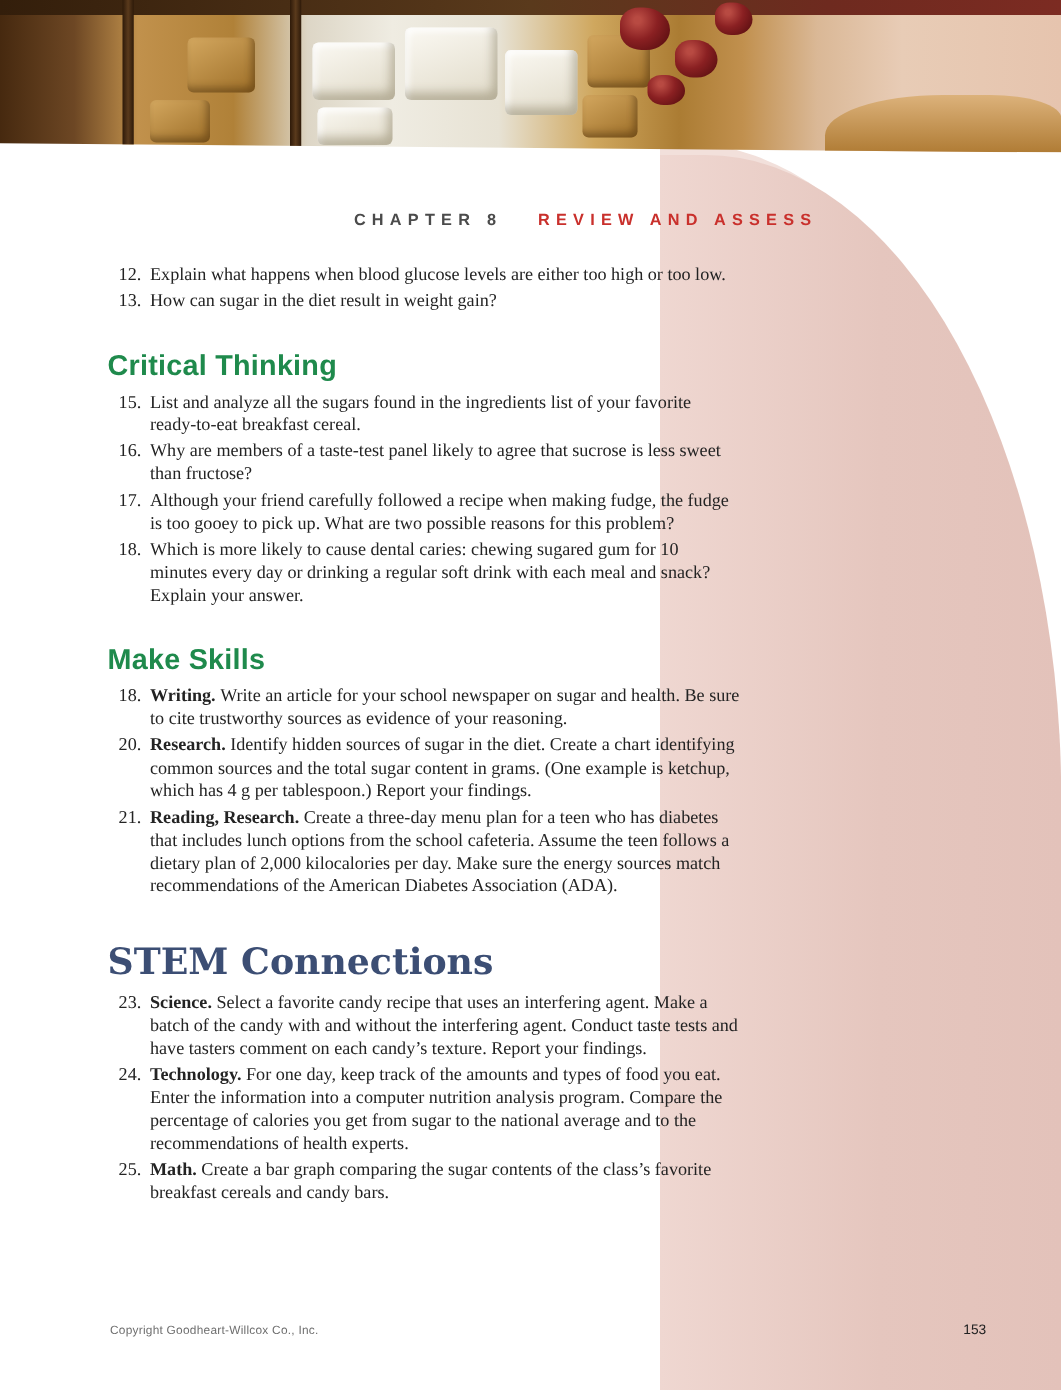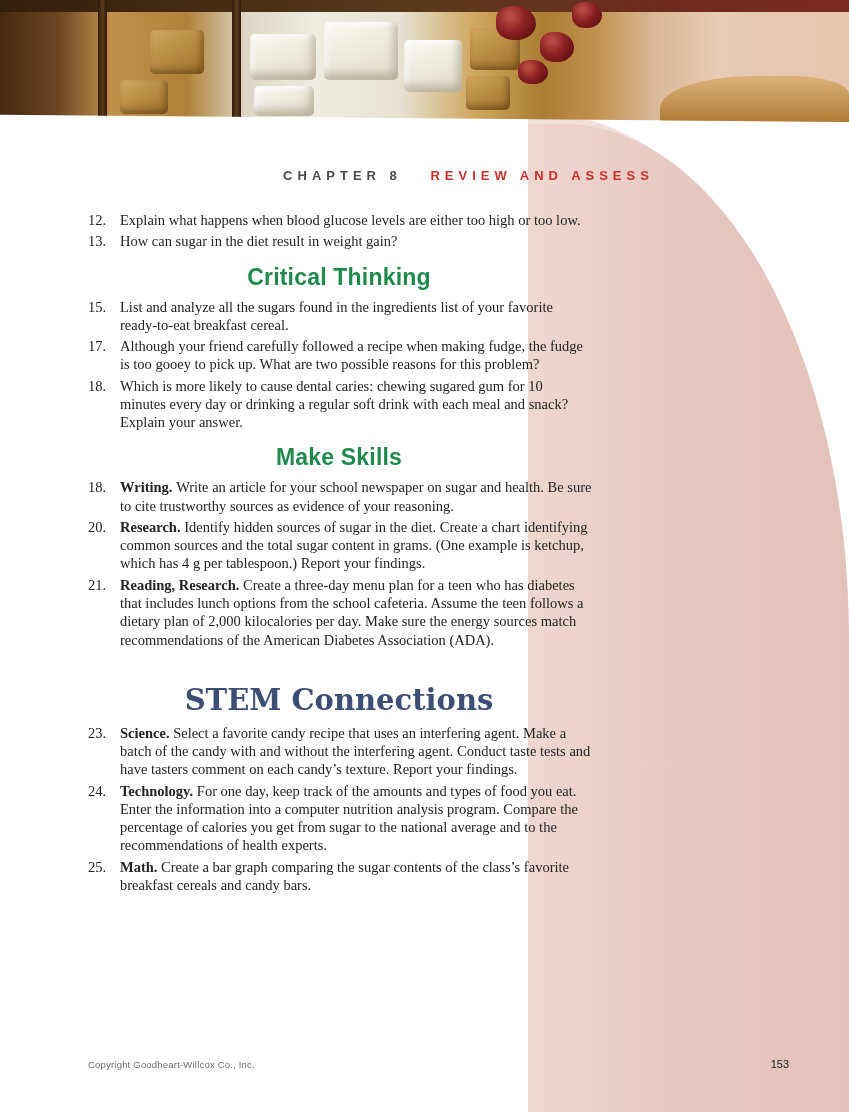--- a/index.html
+++ b/index.html
@@ -46,24 +46,24 @@
   .content { position:absolute; left:0; top:122px; width:849px; z-index:2; }
   .chapter-line {
     margin:46px 0 0 88px; font-family:"Liberation Sans", sans-serif;
     font-size:13px; font-weight:bold; letter-spacing:5px; color:#4b4b4b;text-align:center;
   }
   .chapter-line .review { color:#c9302c; margin-left:20px; }
 
   #sections { margin:28px 0 0 88px; width:504px; }
   .q-list { font-size:14.5px; line-height:1.26; color:#232323; }
   .item { display:flex; margin-bottom:3px; }
-  .num { flex:0 0 25px; width:25px; text-align:left; margin-right:7px; }
+  .num { flex:0 0 25px; width:25px; text-align:right; margin-right:7px; }
   .text b { font-weight:bold; }
 
-  .section-heading { font-weight:bold; margin:13px 0 7px -2px;text-align:center; }
+  .section-heading { font-weight:bold; margin:28px 0 7px -2px; }
   .section-heading.green {
     font-family:"Liberation Sans", sans-serif; font-size:23px;
     color:#1f8a4c; letter-spacing:0.2px;
   }
   .section-heading.navy {
     font-family:"DejaVu Serif", serif; font-size:29px;
     color:#3c4e74; margin-top:34px;
   }
 
   
@@ -117,20 +117,24 @@
           <span class="text">How can sugar in the diet result in weight gain?</span>
         </div>
       </div>
       <h2 class="section-heading green">Critical Thinking</h2>
       <div class="q-list">
         <div class="item">
           <span class="num">15.</span>
           <span class="text">List and analyze all the sugars found in the ingredients list of your favorite ready-to-eat breakfast cereal.</span>
         </div>
         <div class="item">
+          <span class="num">16.</span>
+          <span class="text">Why are members of a taste-test panel likely to agree that sucrose is less sweet than fructose?</span>
+        </div>
+        <div class="item">
           <span class="num">17.</span>
           <span class="text">Although your friend carefully followed a recipe when making fudge, the fudge is too gooey to pick up. What are two possible reasons for this problem?</span>
         </div>
         <div class="item">
           <span class="num">18.</span>
           <span class="text">Which is more likely to cause dental caries: chewing sugared gum for 10 minutes every day or drinking a regular soft drink with each meal and snack? Explain your answer.</span>
         </div>
       </div>
       <h2 class="section-heading green">Make Skills</h2>
       <div class="q-list">

